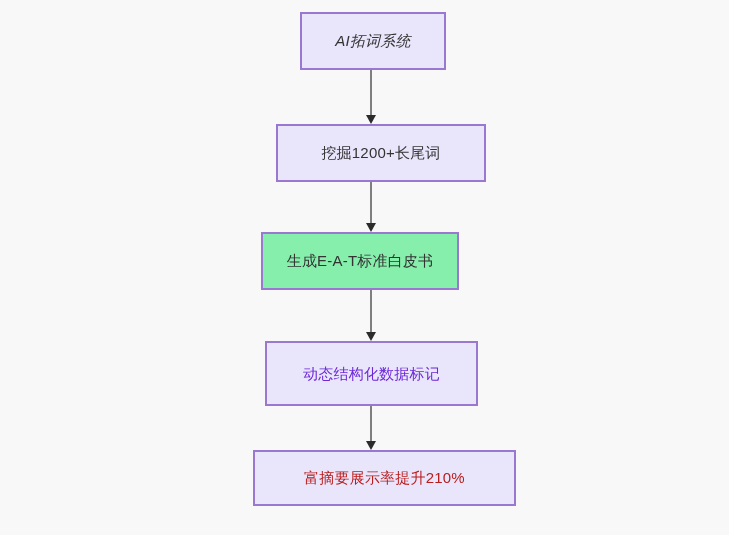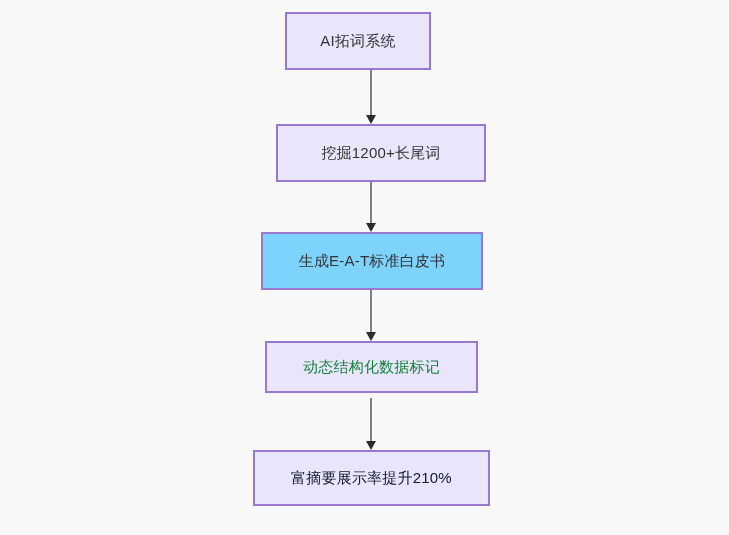--- a/index.html
+++ b/index.html
@@ -74,29 +74,29 @@
   </div>
   <div class="connector" id="edge-2" style="left: 364px; top: 290px; height: 51px;">
     <div class="line" style="background: rgb(127, 127, 127);"></div>
     <div class="arrowhead" style="border-top-color: rgb(43, 43, 43);"></div>
   </div>
   <div class="connector" id="edge-3" style="left: 364px; top: 398px; height: 52px;">
     <div class="line" style="background: rgb(127, 127, 127);"></div>
     <div class="arrowhead" style="border-top-color: rgb(43, 43, 43);"></div>
   </div>
 
-  <div class="node" id="node-0" style="left: 285px; top: 12px; width: 146px; height: 58px; background: rgb(233, 230, 251); border-color: rgb(154, 120, 209); color: rgb(51, 51, 51);">
+  <div class="node" id="node-0" style="left: 300px; top: 12px; width: 146px; height: 58px; background: rgb(233, 230, 251); border-color: rgb(154, 120, 209); color: rgb(51, 51, 51); font-style: italic;">
     <span class="node-label">AI拓词系统</span>
   </div>
   <div class="node" id="node-1" style="left: 276px; top: 124px; width: 210px; height: 58px; background: rgb(233, 230, 251); border-color: rgb(154, 120, 209); color: rgb(51, 51, 51);">
     <span class="node-label">挖掘1200+长尾词</span>
   </div>
-  <div class="node" id="node-2" style="left: 261px; top: 232px; width: 222px; height: 58px; background: #7dd3fc; border-color: rgb(154, 120, 209); color: rgb(51, 51, 51);">
+  <div class="node" id="node-2" style="left: 261px; top: 232px; width: 198px; height: 58px; background: #86efac; border-color: rgb(154, 120, 209); color: rgb(51, 51, 51);">
     <span class="node-label">生成E-A-T标准白皮书</span>
   </div>
-  <div class="node" id="node-3" style="left: 265px; top: 341px; width: 213px; height: 52px; background: rgb(233, 230, 251); border-color: rgb(154, 120, 209); color: #15803d;">
+  <div class="node" id="node-3" style="left: 265px; top: 341px; width: 213px; height: 65px; background: rgb(233, 230, 251); border-color: rgb(154, 120, 209); color: #6d28d9;">
     <span class="node-label">动态结构化数据标记</span>
   </div>
-  <div class="node" id="node-4" style="left: 253px; top: 450px; width: 237px; height: 56px; background: rgb(233, 230, 251); border-color: rgb(154, 120, 209); color: #0f172a; text-align: right;">
+  <div class="node" id="node-4" style="left: 253px; top: 450px; width: 263px; height: 56px; background: rgb(233, 230, 251); border-color: rgb(154, 120, 209); color: #b91c1c; text-align: right;">
     <span class="node-label">富摘要展示率提升210%</span>
   </div>
 
 </div>
 
 </body></html>

